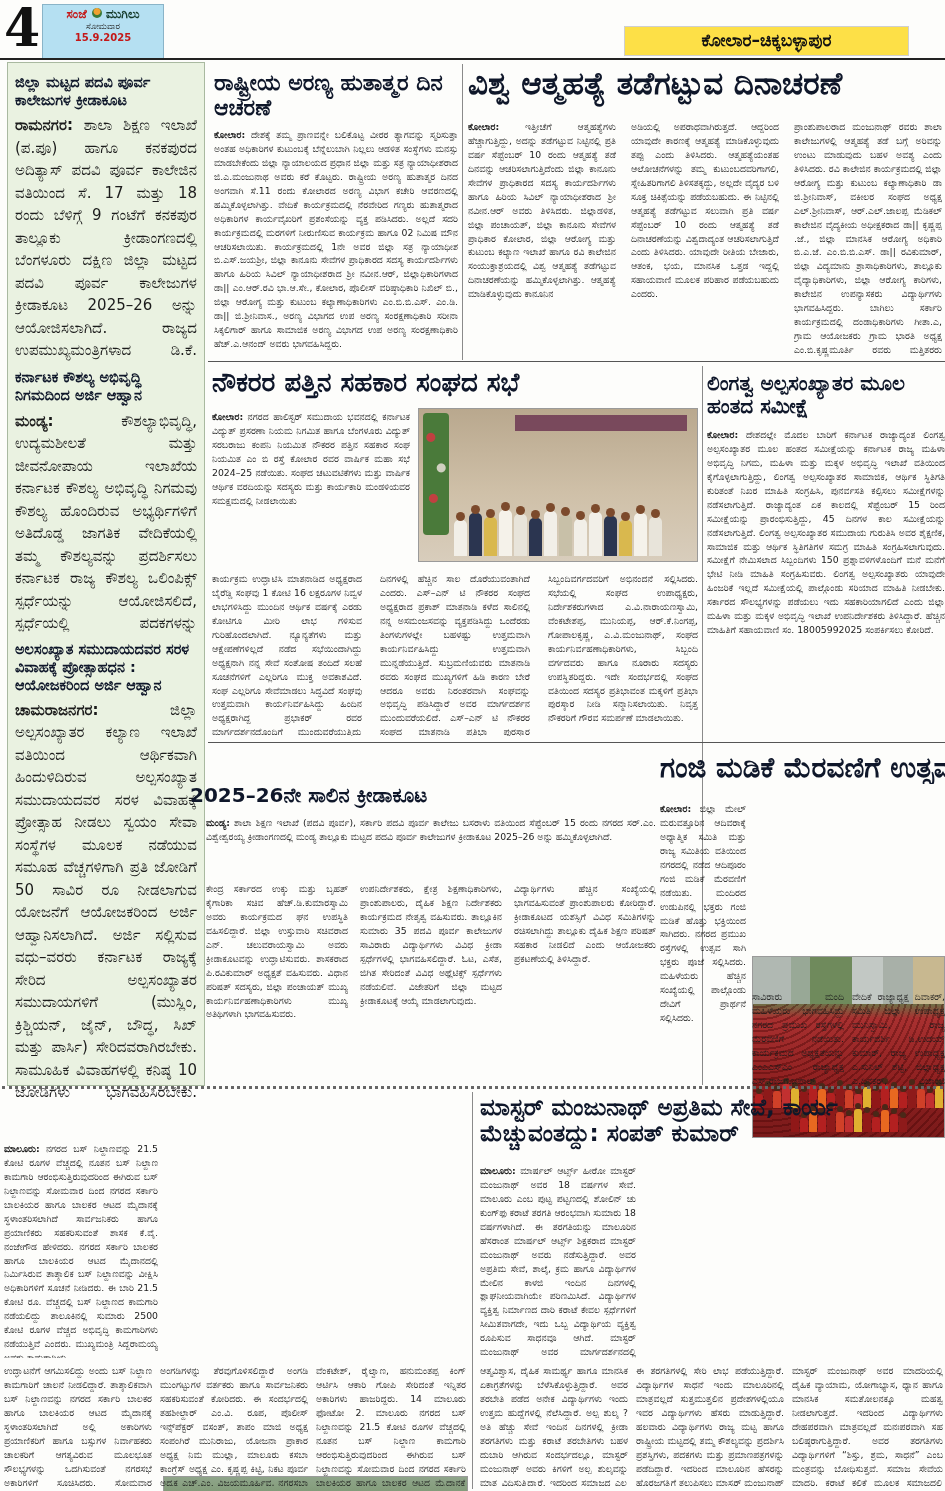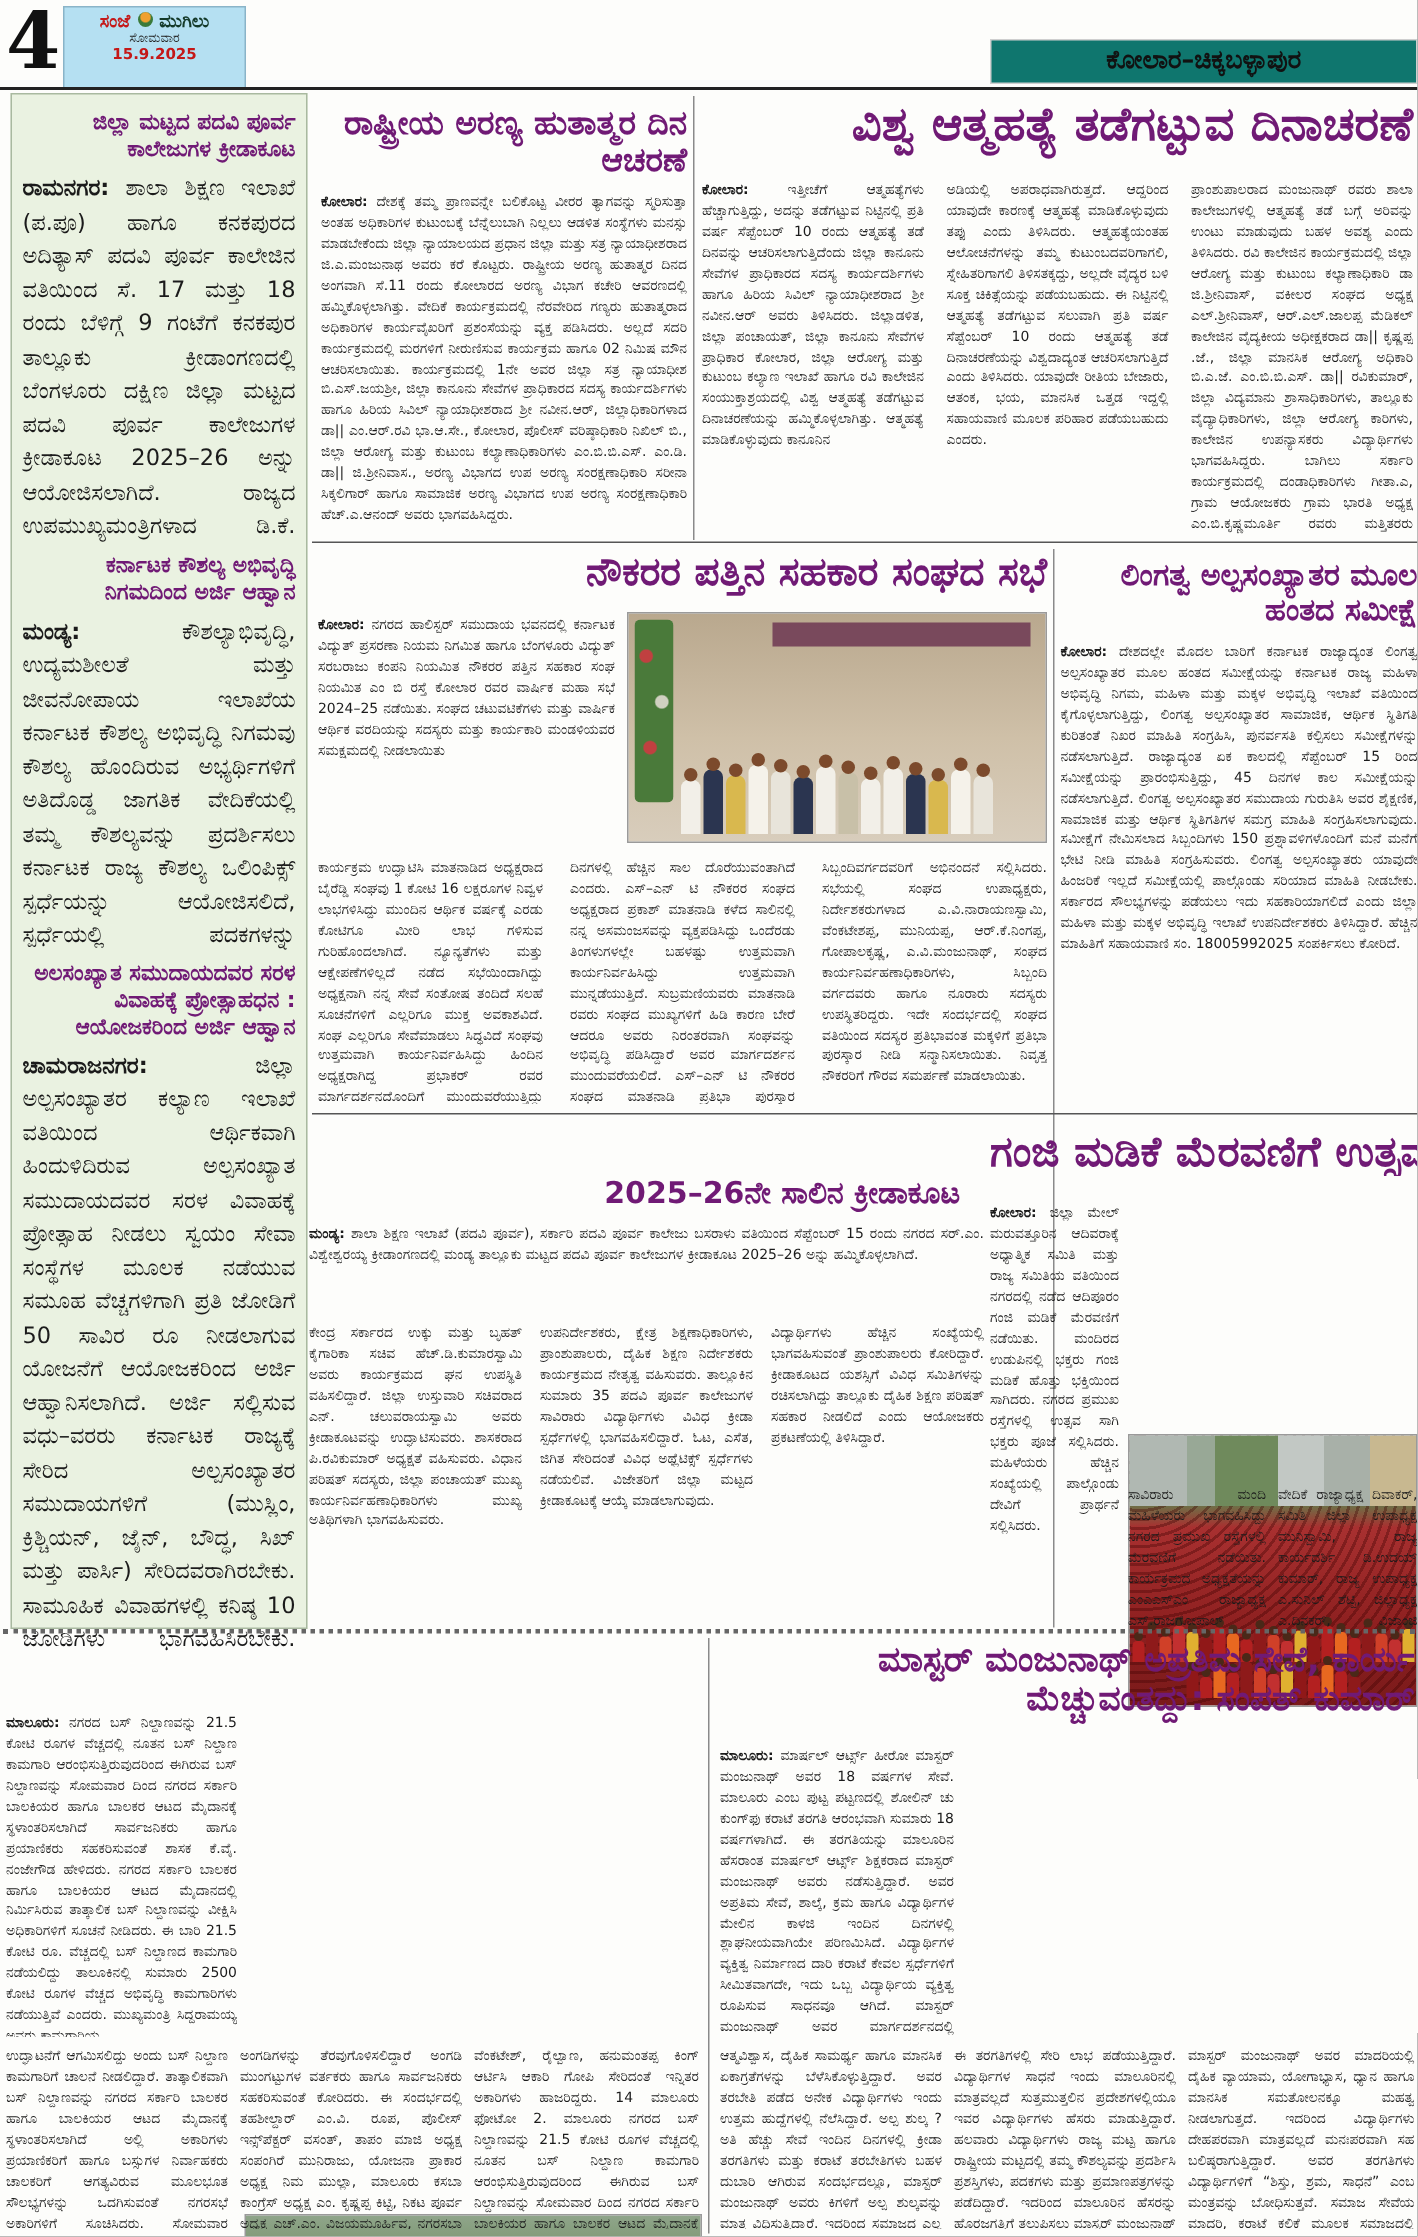--- a/index.html
+++ b/index.html
@@ -1,19 +1,19 @@
 <!DOCTYPE html>
 <html><head>
 <meta charset="utf-8">
 <style>
   html,body{margin:0;padding:0;background:#888;}
   .page{position:relative;width:945px;height:1491px;background:#fdfdfb;margin:0 auto;overflow:hidden;
         font-family:"DejaVu Sans","Liberation Sans",sans-serif;color:#111;}
   .abs{position:absolute;}
-  .t{margin:0;font-weight:bold;text-align:right;color:#701a75;line-height:1.15;}
+  .t{margin:0;font-weight:bold;text-align:left;color:#0f172a;line-height:1.15;}
   .txt{font-size:9.3px;line-height:1.5;text-align:justify;color:#1b1b1b;overflow:hidden;}
   .dl{font-weight:bold;}
   .vline{position:absolute;width:1px;background:#8a8a8a;}
   .hline{position:absolute;height:1px;background:#555;}
   .dotline{position:absolute;border-top:3px dotted #666;height:0;}
   
   .pagenum{font-size:52px;font-weight:bold;font-family:"DejaVu Serif","Liberation Serif",serif;line-height:1;}
   .masthead{border:1px solid #8ab4c8;text-align:center;padding-top:3px;}
   .mast1{font-size:12px;font-weight:bold;line-height:1.1;}
   .mastday{font-size:8.5px;color:#222;}
@@ -50,21 +50,21 @@
   <div class="abs pagenum" style="left:4px;top:2px;width:36px;">4</div>
   <div class="abs masthead" style="left:42px;top:4px;width:120px;height:50px;background:#b5e0f2;">
     <div class="mast1">
       <span style="color:#c41818;">ಸಂಜೆ</span>
       <span class="abs" style="width:10px;height:10px;margin-left:1px;border-radius:50%;background:radial-gradient(circle at 50% 35%,#f0a030 3px,#3a7a3a 4px);display:inline-block;position:static;"></span>
       <span style="color:#143a2a;">ಮುಗಿಲು</span>
     </div>
     <div class="mastday">ಸೋಮವಾರ</div>
     <div class="mastdate" style="color:#c41818;">15.9.2025</div>
   </div>
-  <div class="abs regionbox" style="left:660px;top:26px;width:283px;height:28px;background:#0f766e;">ಕೋಲಾರ–ಚಿಕ್ಕಬಳ್ಳಾಪುರ</div>
+  <div class="abs regionbox" style="left:624px;top:26px;width:283px;height:28px;background:#fde047;">ಕೋಲಾರ–ಚಿಕ್ಕಬಳ್ಳಾಪುರ</div>
   <div class="hline" style="left:0;top:58px;width:945px;height:2px;background:#222;"></div>
 
   <div class="abs leftbox" style="left:7px;top:62px;width:198px;height:1024px;background:#eaf2e1;">
     <h3 class="t">ಜಿಲ್ಲಾ ಮಟ್ಟದ ಪದವಿ ಪೂರ್ವ ಕಾಲೇಜುಗಳ ಕ್ರೀಡಾಕೂಟ</h3>
     <div class="txt" style="height:250px;">
       <span class="dl">ರಾಮನಗರ:</span>
       <span>ಶಾಲಾ ಶಿಕ್ಷಣ ಇಲಾಖೆ (ಪ.ಪೂ) ಹಾಗೂ ಕನಕಪುರದ ಅದಿತ್ಯಾಸ್ ಪದವಿ ಪೂರ್ವ ಕಾಲೇಜಿನ ವತಿಯಿಂದ ಸೆ. 17 ಮತ್ತು 18 ರಂದು ಬೆಳಿಗ್ಗೆ 9 ಗಂಟೆಗೆ ಕನಕಪುರ ತಾಲ್ಲೂಕು ಕ್ರೀಡಾಂಗಣದಲ್ಲಿ ಬೆಂಗಳೂರು ದಕ್ಷಿಣ ಜಿಲ್ಲಾ ಮಟ್ಟದ ಪದವಿ ಪೂರ್ವ ಕಾಲೇಜುಗಳ ಕ್ರೀಡಾಕೂಟ 2025–26 ಅನ್ನು ಆಯೋಜಿಸಲಾಗಿದೆ. ರಾಜ್ಯದ ಉಪಮುಖ್ಯಮಂತ್ರಿಗಳಾದ ಡಿ.ಕೆ. ಶಿವಕುಮಾರ್ ಅವರು ಅಧ್ಯಕ್ಷತೆ ವಹಿಸುವರು. ಸಾರಿಗೆ ಹಾಗೂ ಮುಜರಾಯಿ ಇಲಾಖೆ ಸಚಿವರಾದ ರಾಮಲಿಂಗಾರೆಡ್ಡಿ ಅವರು ಕಾರ್ಯಕ್ರಮ ಉದ್ಘಾಟಿಸುವರು. ಬೆಂಗಳೂರು ಗ್ರಾಮಾಂತರ ಲೋಕಸಭಾ ಕ್ಷೇತ್ರದ ಸಂಸದರಾದ ಡಾ. ಸಿ.ಎನ್. ಮಂಜುನಾಥ್ ಅವರು ಧ್ವಜಾರೋಹಣ ನೆರವೇರಿಸುವರು. ಬೆಂಗಳೂರು ದಕ್ಷಿಣ ಜಿಲ್ಲೆಯ ಶಾಸಕರು, ವಿಧಾನ ಪರಿಷತ್ ಸದಸ್ಯರು, ಜಿಲ್ಲಾ ಪಂಚಾಯತ್ ಅಧ್ಯಕ್ಷರು, ತಾಲ್ಲೂಕು ಕ್ರೀಡಾ ಇಲಾಖೆಯ ಅಧಿಕಾರಿಗಳು, ಮುಖಂಡರು ಅತಿಥಿಗಳಾಗಿ ಭಾಗವಹಿಸುವರು.</span>
     </div>
     <h3 class="t">ಕರ್ನಾಟಕ ಕೌಶಲ್ಯ ಅಭಿವೃದ್ಧಿ ನಿಗಮದಿಂದ ಅರ್ಜಿ ಆಹ್ವಾನ</h3>
     <div class="txt" style="height:226px;">

